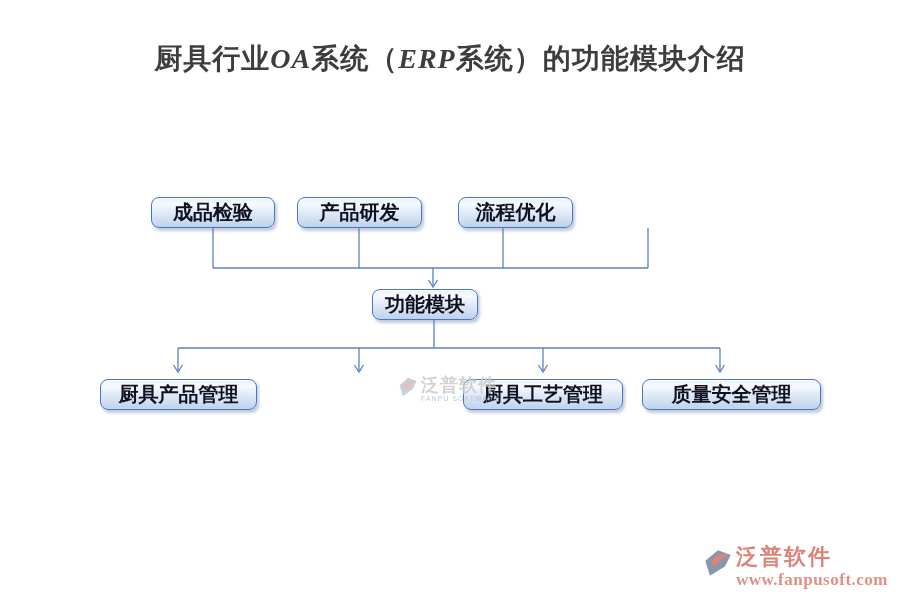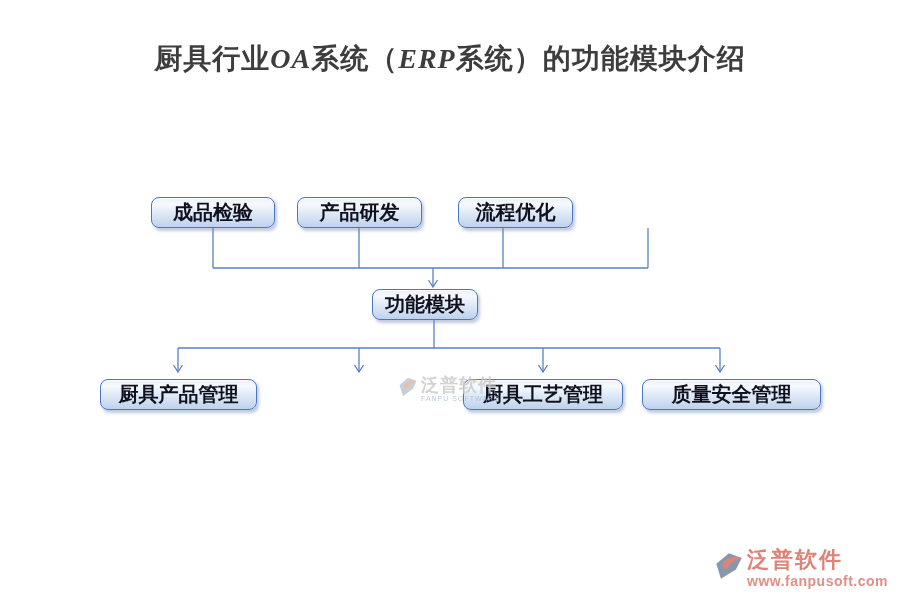--- a/index.html
+++ b/index.html
@@ -40,22 +40,22 @@
   }
   .footer-logo{
     position:absolute;right:12px;bottom:12px;z-index:2;
     display:flex;align-items:flex-start;
   }
   .footer-logo .fl-text{display:flex;flex-direction:column;align-items:flex-start;line-height:1;}
   .footer-logo .fl-brand{
     font-size:22px;font-weight:bold;color:#dd8377;letter-spacing:2px;
   }
   .footer-logo .fl-url{
-    font-size:14px;font-weight:bold;color:#e09186;margin-top:3px;
-    font-family:Liberation Sans, sans-serif;letter-spacing:0.5px;
+    font-size:17px;font-weight:bold;color:#e09186;margin-top:3px;
+    font-family:Liberation Serif, serif;letter-spacing:0.5px;
   }
 </style>
 </head>
 <body>
 
 <div class="stage">
 
   <div class="title"><span>厨具行业</span><span class="latin">OA</span><span>系统（</span><span class="latin">ERP</span><span>系统）的功能模块介绍</span></div>
 
   <svg class="connector-layer" width="900" height="600" viewBox="0 0 900 600" stroke="#5a80c4" stroke-width="1.3" fill="none">

